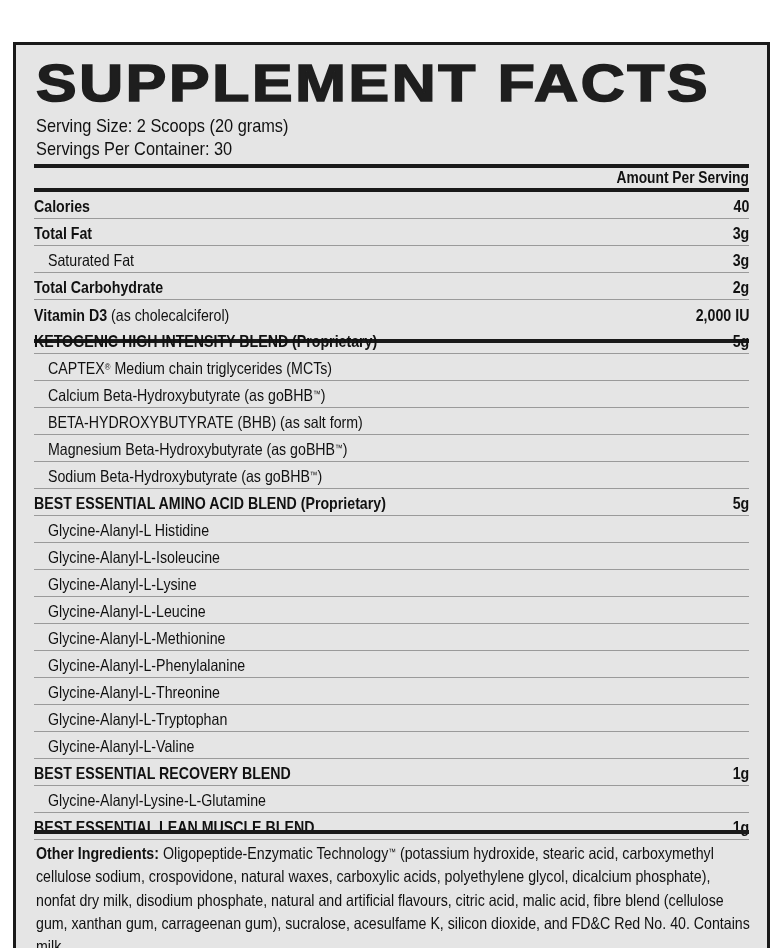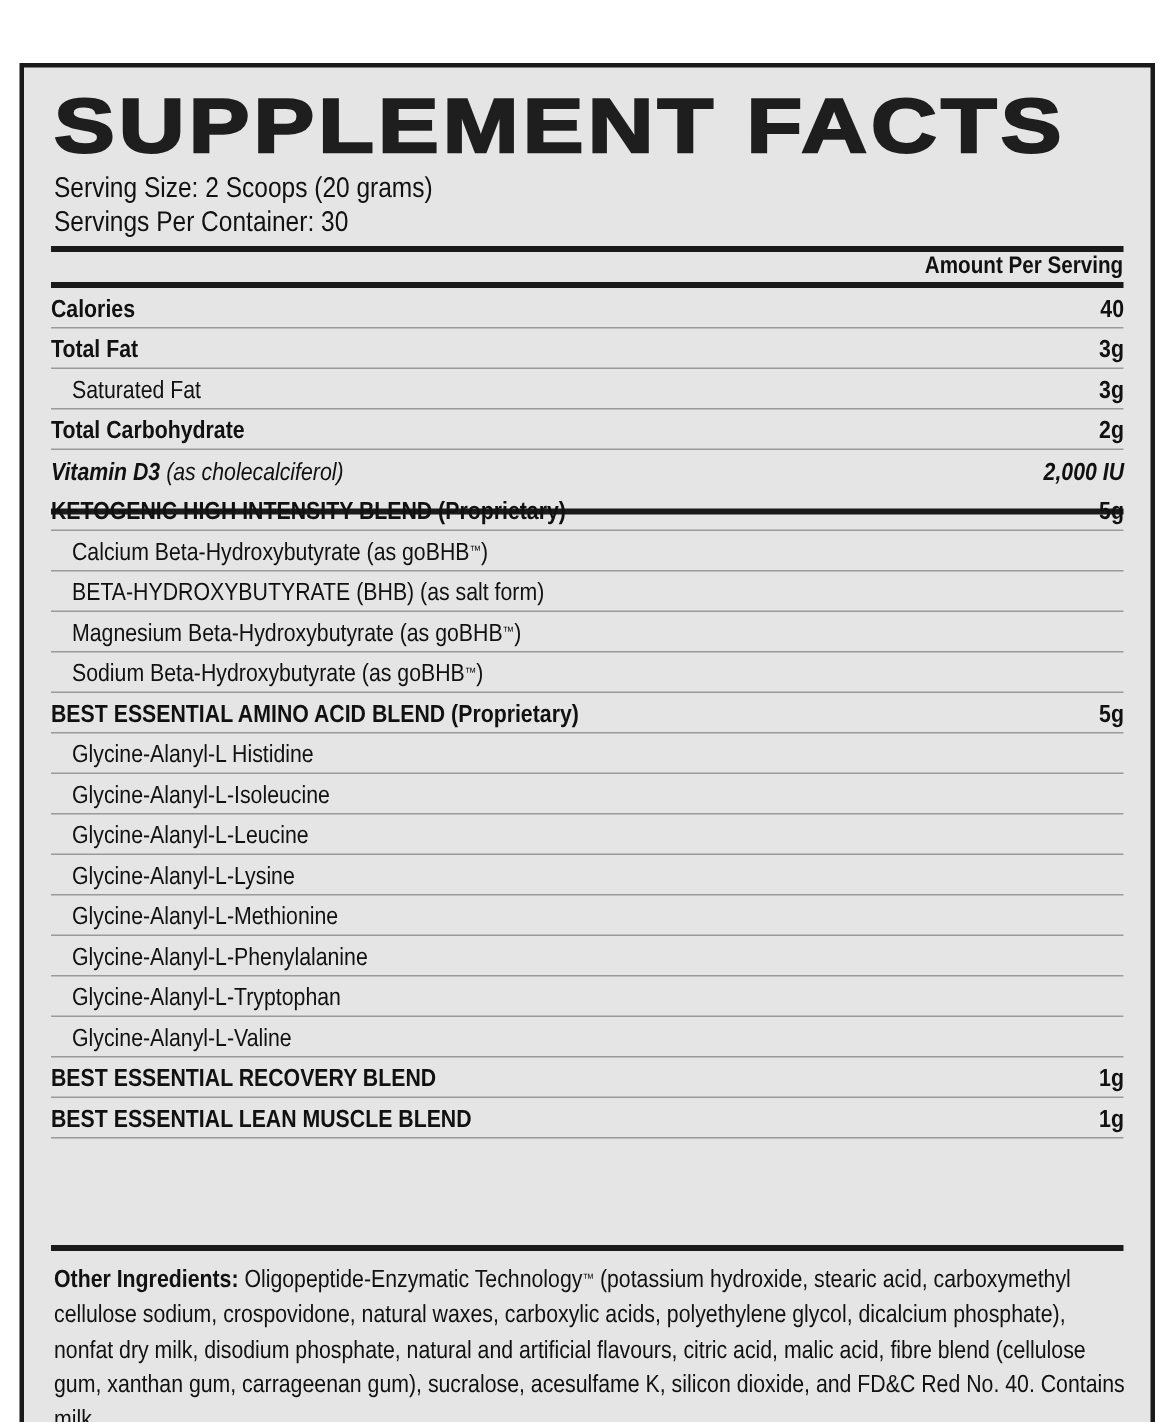--- a/index.html
+++ b/index.html
@@ -15,21 +15,21 @@
   .serving { position: absolute; left: 2px; font-size: 19px; line-height: 22px;
              transform: scaleX(0.86); transform-origin: left center; white-space: nowrap; }
   .serving.s1 { top: 70px; }
   .serving.s2 { top: 93px; }
   .rule-thick { position: absolute; left: 0; right: 0; height: 4px; background: #1a1a1a; }
   .aps { position: absolute; right: 0; top: 124px; font-size: 16px; font-weight: bold;
          transform: scaleX(0.86); transform-origin: right center; white-space: nowrap; }
   .rows { position: absolute; left: 0; right: 0; top: 147px; }
   .row { position: relative; height: 27px; box-sizing: border-box;
          border-bottom: 1.5px solid #9a9a9a; }
-  .row.last-before-thick { border-bottom: none; font-style: italic; }
+  .row.last-before-thick { border-bottom: none; }
   .row .label { position: absolute; left: 0; bottom: 2px; font-size: 16.5px; line-height: 20px;
                 white-space: nowrap; transform: scaleX(0.86); transform-origin: left center; }
   .row .label.indent { left: 14px; }
   .row .label.bold { font-weight: bold; }
   .row .label .sub { font-weight: normal; }
   .row .amount { position: absolute; right: 0; bottom: 2px; font-size: 16.5px; line-height: 20px;
                  font-weight: bold; white-space: nowrap; transform: scaleX(0.86); transform-origin: right center; }
   sup { font-size: 9px; vertical-align: top; position: relative; top: -1px; }
   .other { position: absolute; left: 2px; right: 0; top: 797px; font-size: 16.5px; line-height: 23.3px;
            width: 830px; transform: scaleX(0.86); transform-origin: left top; }
@@ -67,20 +67,24 @@
         </div>
         <div class="row last-before-thick">
           <span class="label bold"><span>Vitamin D3</span><span class="sub"> (as cholecalciferol)</span></span>
           <span class="amount">2,000 IU</span>
         </div>
         <div class="row">
           <span class="label bold"><span>KETOGENIC HIGH INTENSITY BLEND (Proprietary)</span></span>
           <span class="amount">5g</span>
         </div>
         <div class="row">
+          <span class="label indent"><span>CAPTEX</span><sup>®</sup><span> Medium chain triglycerides (MCTs)</span></span>
+          <span class="amount"></span>
+        </div>
+        <div class="row">
           <span class="label indent"><span>Calcium Beta-Hydroxybutyrate (as goBHB</span><sup>™</sup><span>)</span></span>
           <span class="amount"></span>
         </div>
         <div class="row">
           <span class="label indent"><span>BETA-HYDROXYBUTYRATE (BHB) (as salt form)</span></span>
           <span class="amount"></span>
         </div>
         <div class="row">
           <span class="label indent"><span>Magnesium Beta-Hydroxybutyrate (as goBHB</span><sup>™</sup><span>)</span></span>
           <span class="amount"></span>
@@ -95,46 +99,54 @@
         </div>
         <div class="row">
           <span class="label indent"><span>Glycine-Alanyl-L Histidine</span></span>
           <span class="amount"></span>
         </div>
         <div class="row">
           <span class="label indent"><span>Glycine-Alanyl-L-Isoleucine</span></span>
           <span class="amount"></span>
         </div>
         <div class="row">
-          <span class="label indent"><span>Glycine-Alanyl-L-Leucine</span></span>
+          <span class="label indent"><span>Glycine-Alanyl-L-Lysine</span></span>
           <span class="amount"></span>
         </div>
         <div class="row">
-          <span class="label indent"><span>Glycine-Alanyl-L-Lysine</span></span>
+          <span class="label indent"><span>Glycine-Alanyl-L-Leucine</span></span>
           <span class="amount"></span>
         </div>
         <div class="row">
           <span class="label indent"><span>Glycine-Alanyl-L-Methionine</span></span>
           <span class="amount"></span>
         </div>
         <div class="row">
           <span class="label indent"><span>Glycine-Alanyl-L-Phenylalanine</span></span>
+          <span class="amount"></span>
+        </div>
+        <div class="row">
+          <span class="label indent"><span>Glycine-Alanyl-L-Threonine</span></span>
           <span class="amount"></span>
         </div>
         <div class="row">
           <span class="label indent"><span>Glycine-Alanyl-L-Tryptophan</span></span>
           <span class="amount"></span>
         </div>
         <div class="row">
           <span class="label indent"><span>Glycine-Alanyl-L-Valine</span></span>
           <span class="amount"></span>
         </div>
         <div class="row">
           <span class="label bold"><span>BEST ESSENTIAL RECOVERY BLEND</span></span>
           <span class="amount">1g</span>
+        </div>
+        <div class="row">
+          <span class="label indent"><span>Glycine-Alanyl-Lysine-L-Glutamine</span></span>
+          <span class="amount"></span>
         </div>
         <div class="row">
           <span class="label bold"><span>BEST ESSENTIAL LEAN MUSCLE BLEND</span></span>
           <span class="amount">1g</span>
         </div>
       </div>
 
     <div class="rule-thick" style="top:785px"></div>
 
     <div class="other">

